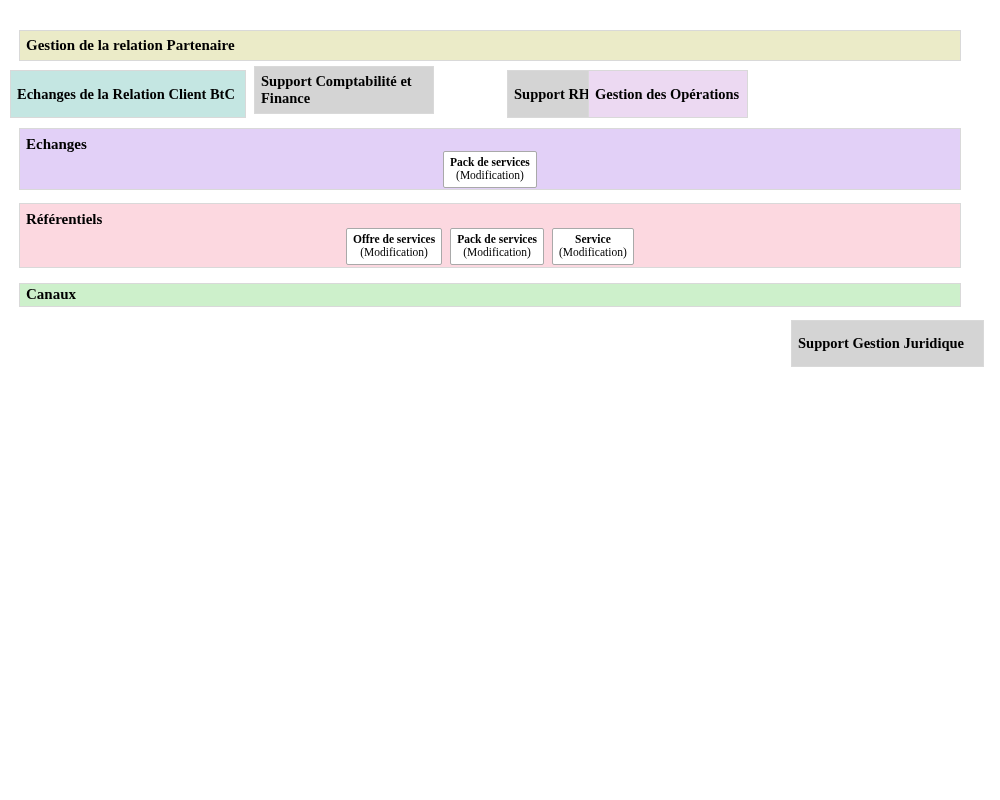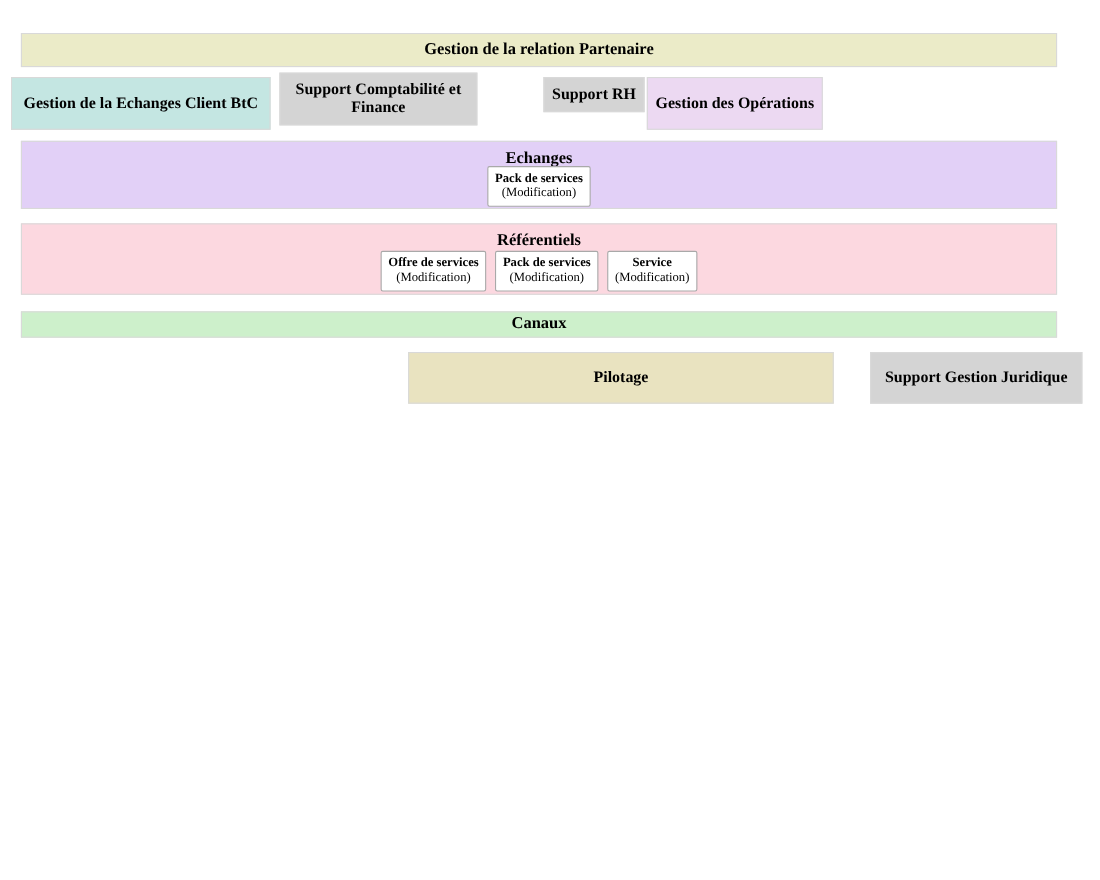--- a/index.html
+++ b/index.html
@@ -22,21 +22,21 @@
   }
 
   
   .block {
     position: absolute;
     box-sizing: border-box;
     border: 1px solid #d9d9d9;
     display: flex;
     flex-direction: column;
     align-items: center;
-    text-align: center;
+    text-align: left;
   }
   .block > .block-title {
     font-weight: bold;
     font-size: 15px;
     line-height: 1.15;
     width: 100%;
     box-sizing: border-box;
     padding: 0 6px;
   }
 
@@ -92,28 +92,28 @@
 </head>
 <body>
 
 <div id="canvas">
 
   <div class="block band" id="band-header" style="left: 19px; top: 30px; width: 942px; height: 31px; background: rgb(235, 235, 200);">
     <div class="block-title">Gestion de la relation Partenaire</div>
   </div>
 
   <div class="block tile" id="cap-0" style="left: 10px; top: 70px; width: 236px; height: 48px; background: rgb(196, 230, 226);">
-    <div class="block-title">Gestion de la Echanges Client BtC</div>
+    <div class="block-title">Echanges de la Relation Client BtC</div>
   </div>
 
   <div class="block tile" id="cap-1" style="left: 254px; top: 66px; width: 180px; height: 48px; background: rgb(212, 212, 212);">
     <div class="block-title">Support Comptabilité et Finance</div>
   </div>
 
-  <div class="block tile" id="cap-2" style="left: 494px; top: 70px; width: 92px; height: 32px; background: rgb(212, 212, 212);">
+  <div class="block tile" id="cap-2" style="left: 507px; top: 70px; width: 92px; height: 48px; background: rgb(212, 212, 212);">
     <div class="block-title">Support RH</div>
   </div>
 
   <div class="block tile" id="cap-3" style="left: 588px; top: 70px; width: 160px; height: 48px; background: rgb(236, 217, 242);">
     <div class="block-title">Gestion des Opérations</div>
   </div>
 
 
   <div class="block band with-children" id="band-echanges" style="left: 19px; top: 128px; width: 942px; height: 62px; background: rgb(226, 208, 247);">
     <div class="block-title">Echanges</div>
@@ -143,21 +143,18 @@
       <span class="item-name">Service</span>
       <span class="item-state">(Modification)</span>
     </div>
   </div>
 
   <div class="block band" id="band-canaux" style="left: 19px; top: 283px; width: 942px; height: 24px; background: rgb(205, 240, 203);">
     <div class="block-title">Canaux</div>
   </div>
 
 
-  <div class="block tile" id="bot-1" style="left: 371px; top: 320px; width: 387px; height: 47px; background: rgb(233, 227, 192);">
-    <div class="block-title">Pilotage</div>
-  </div>
 
   <div class="block tile" id="bot-2" style="left: 767px; top: 320px; width: 193px; height: 47px; background: rgb(212, 212, 212); margin-left: 24px;">
     <div class="block-title">Support Gestion Juridique</div>
   </div>
 
 </div>
 
 </body></html>

